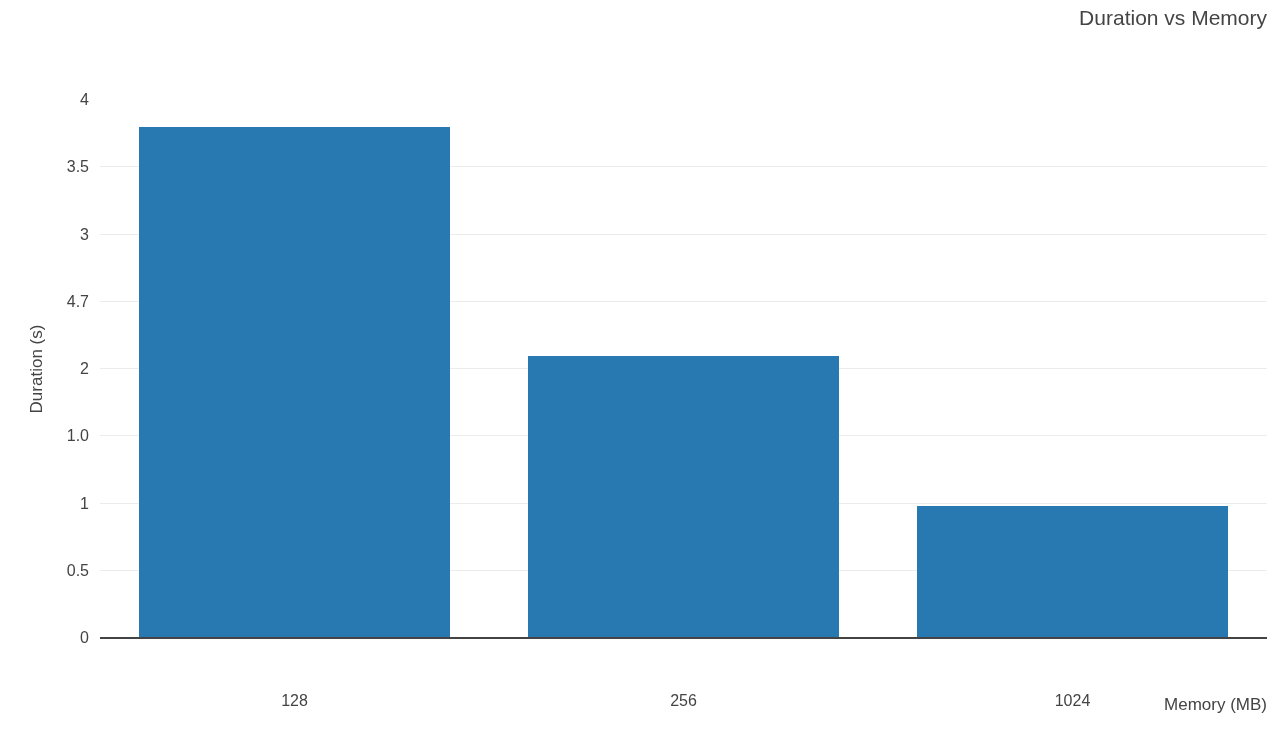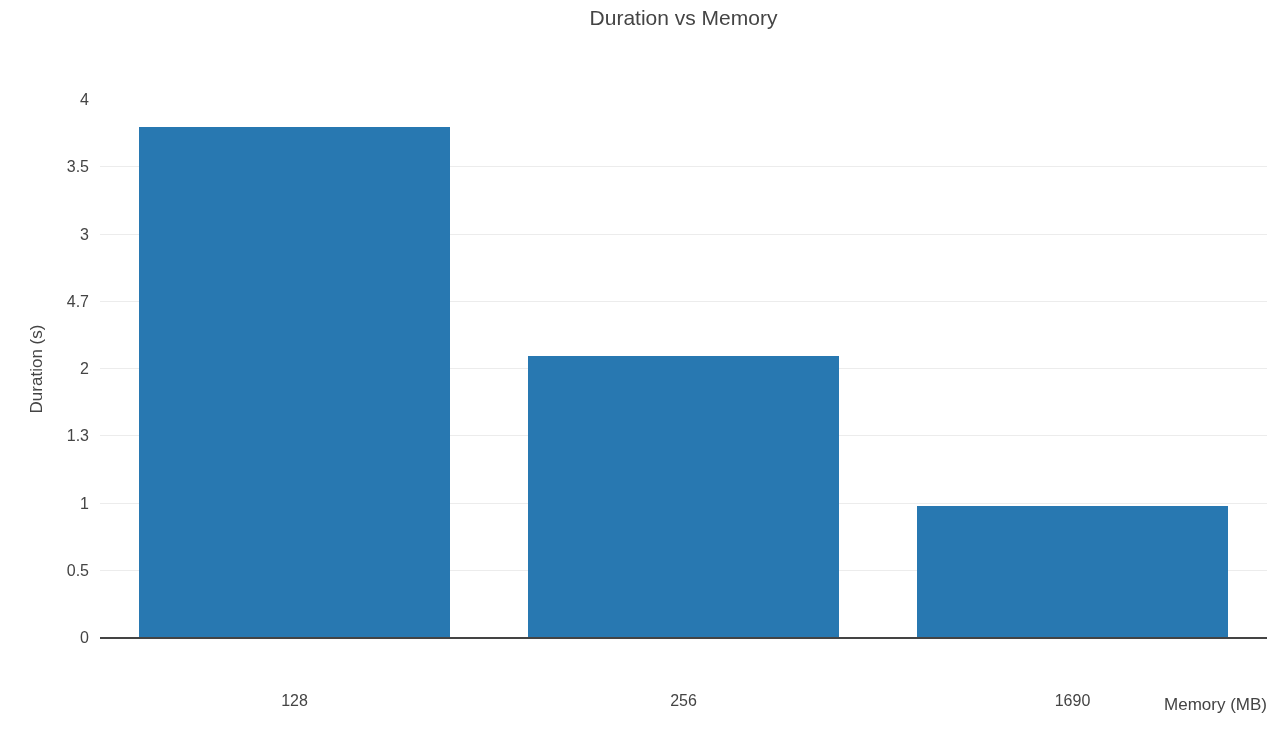--- a/index.html
+++ b/index.html
@@ -13,21 +13,21 @@
     width: 1280px;
     height: 729px;
     background: #ffffff;
     overflow: hidden;
   }
   .chart-title {
     position: absolute;
     left: 100px;
     top: 6px;
     width: 1167px;
-    text-align: center;
+    text-align: right;
     font-size: 21px;
     font-weight: 400;
   }
   .plot-area {
     position: absolute;
     left: 100px;
     top: 100px;
     width: 1167px;
     height: 538px;
   }
@@ -118,21 +118,21 @@
 
 <div class="chart" style="color: rgb(68, 68, 68); background: rgb(255, 255, 255);">
   <div class="chart-title">Duration vs Memory</div>
 
   <div class="y-axis-title">Duration (s)</div>
 
   <div class="y-ticks">
       <div class="y-tick" style="top: 100%;">0</div>
       <div class="y-tick" style="top: 87.5%; text-align: right;">0.5</div>
       <div class="y-tick" style="top: 75%;">1</div>
-      <div class="y-tick" style="top: 62.5%;">1.3</div>
+      <div class="y-tick" style="top: 62.5%;">1.0</div>
       <div class="y-tick" style="top: 50%;">2</div>
       <div class="y-tick" style="top: 37.5%;">4.7</div>
       <div class="y-tick" style="top: 25%;">3</div>
       <div class="y-tick" style="top: 12.5%;">3.5</div>
       <div class="y-tick" style="top: 0%;">4</div>
     </div>
 
   <div class="plot-area">
       <div class="gridline" style="bottom: 12.5%; background: rgb(236, 236, 236);"></div>
       <div class="gridline" style="bottom: 25%; background: rgb(236, 236, 236);"></div>
@@ -151,17 +151,17 @@
         <div class="bar-slot">
           <div class="bar" style="height: 24.5%; background: rgb(40, 120, 177);"></div>
         </div>
       </div>
       <div class="zero-line" style="background: rgb(68, 68, 68);"></div>
     </div>
 
   <div class="x-ticks">
       <div class="x-tick" style="left: 16.6667%;">128</div>
       <div class="x-tick" style="left: 50%;">256</div>
-      <div class="x-tick" style="left: 83.3333%;">1690</div>
+      <div class="x-tick" style="left: 83.3333%;">1024</div>
     </div>
 
   <div class="x-axis-title">Memory (MB)</div>
 </div>
 
 </body></html>

